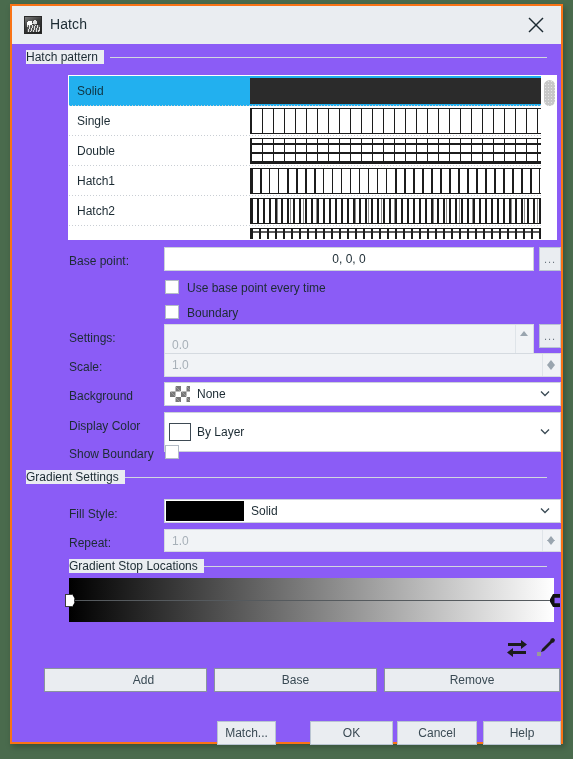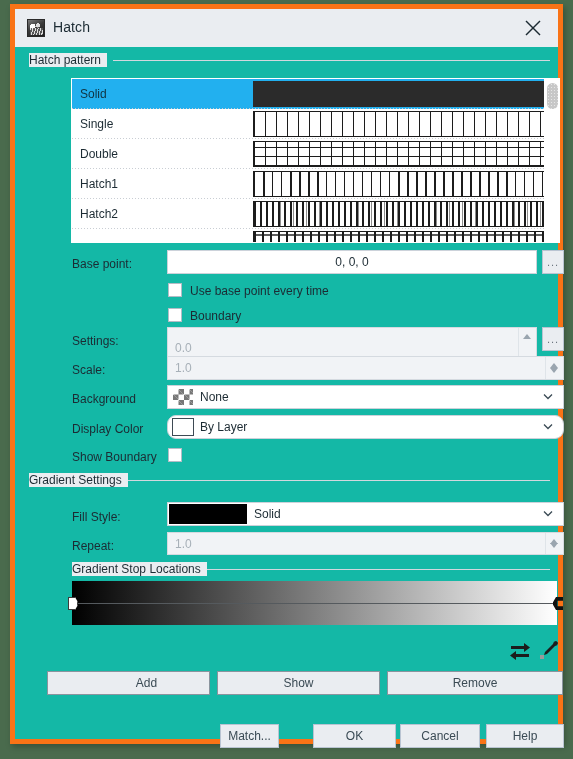--- a/index.html
+++ b/index.html
@@ -14,22 +14,22 @@
     color: #2b3a42;
   }
 
   
   #dialog {
     position: absolute;
     left: 10px;
     top: 4px;
     width: 553px;
     height: 740px;
-    background: #14b8a6;
-    border: 5px solid #f97316;
+    background: #8b5cf6;
+    border: 2px solid #f97316;
     box-sizing: border-box;
     box-shadow: 2px 3px 6px rgba(0,0,0,0.25);
   }
 
   
   #titlebar {
     position: absolute;
     left: 0; top: 0;
     width: 100%;
     height: 38px;
@@ -451,21 +451,21 @@
   <div class="field-label" style="left:57px; top:383px;">Background</div>
   <div class="combo" style="left:152px; top:376px; width:397px; height:24px;">
     <div class="swatch swatch-checker"></div>
     <span class="ctext" style="left:32px;">None</span>
     <svg class="chev" width="10" height="7" viewBox="0 0 10 7">
       <polyline points="1,1 5,5 9,1" fill="none" stroke="#3a4a54" stroke-width="1.3"></polyline>
     </svg>
   </div>
 
   <div class="field-label" style="left:57px; top:413px;">Display Color</div>
-  <div class="combo" style="left:152px; top:406px; width:397px; height:24px;border-radius:9px;">
+  <div class="combo" style="left:152px; top:406px; width:397px; height:40px;">
     <div class="swatch swatch-white"></div>
     <span class="ctext" style="left:32px;">By Layer</span>
     <svg class="chev" width="10" height="7" viewBox="0 0 10 7">
       <polyline points="1,1 5,5 9,1" fill="none" stroke="#3a4a54" stroke-width="1.3"></polyline>
     </svg>
   </div>
 
   <div class="field-label" style="left:57px; top:441px;">Show Boundary</div>
   <div class="checkbox" style="left:153px; top:439px;"></div>
 
@@ -509,21 +509,21 @@
       <path d="M19 1 L21 3 L10 14 L7 15 L8 12 Z" fill="#1c1c1c"></path>
       <rect x="3" y="15" width="4" height="4" fill="#9a9a9a"></rect>
       <circle cx="18.5" cy="3.5" r="1.6" fill="none" stroke="#1c1c1c" stroke-width="1.2"></circle>
     </svg>
   </div>
 
   <div class="btn strong" style="left:32px; top:662px; width:163px; height:24px;padding-left:36px;">
     <span>Add</span>
   </div>
   <div class="btn strong" style="left:202px; top:662px; width:163px; height:24px;">
-    <span>Show</span>
+    <span>Base</span>
   </div>
   <div class="btn strong" style="left:372px; top:662px; width:176px; height:24px;">
     <span>Remove</span>
   </div>
 
   <div class="btn light" style="left:205px; top:715px; width:59px; height:24px;">
     <span>Match...</span>
   </div>
   <div class="btn light" style="left:298px; top:715px; width:83px; height:24px;">
     <span>OK</span>

